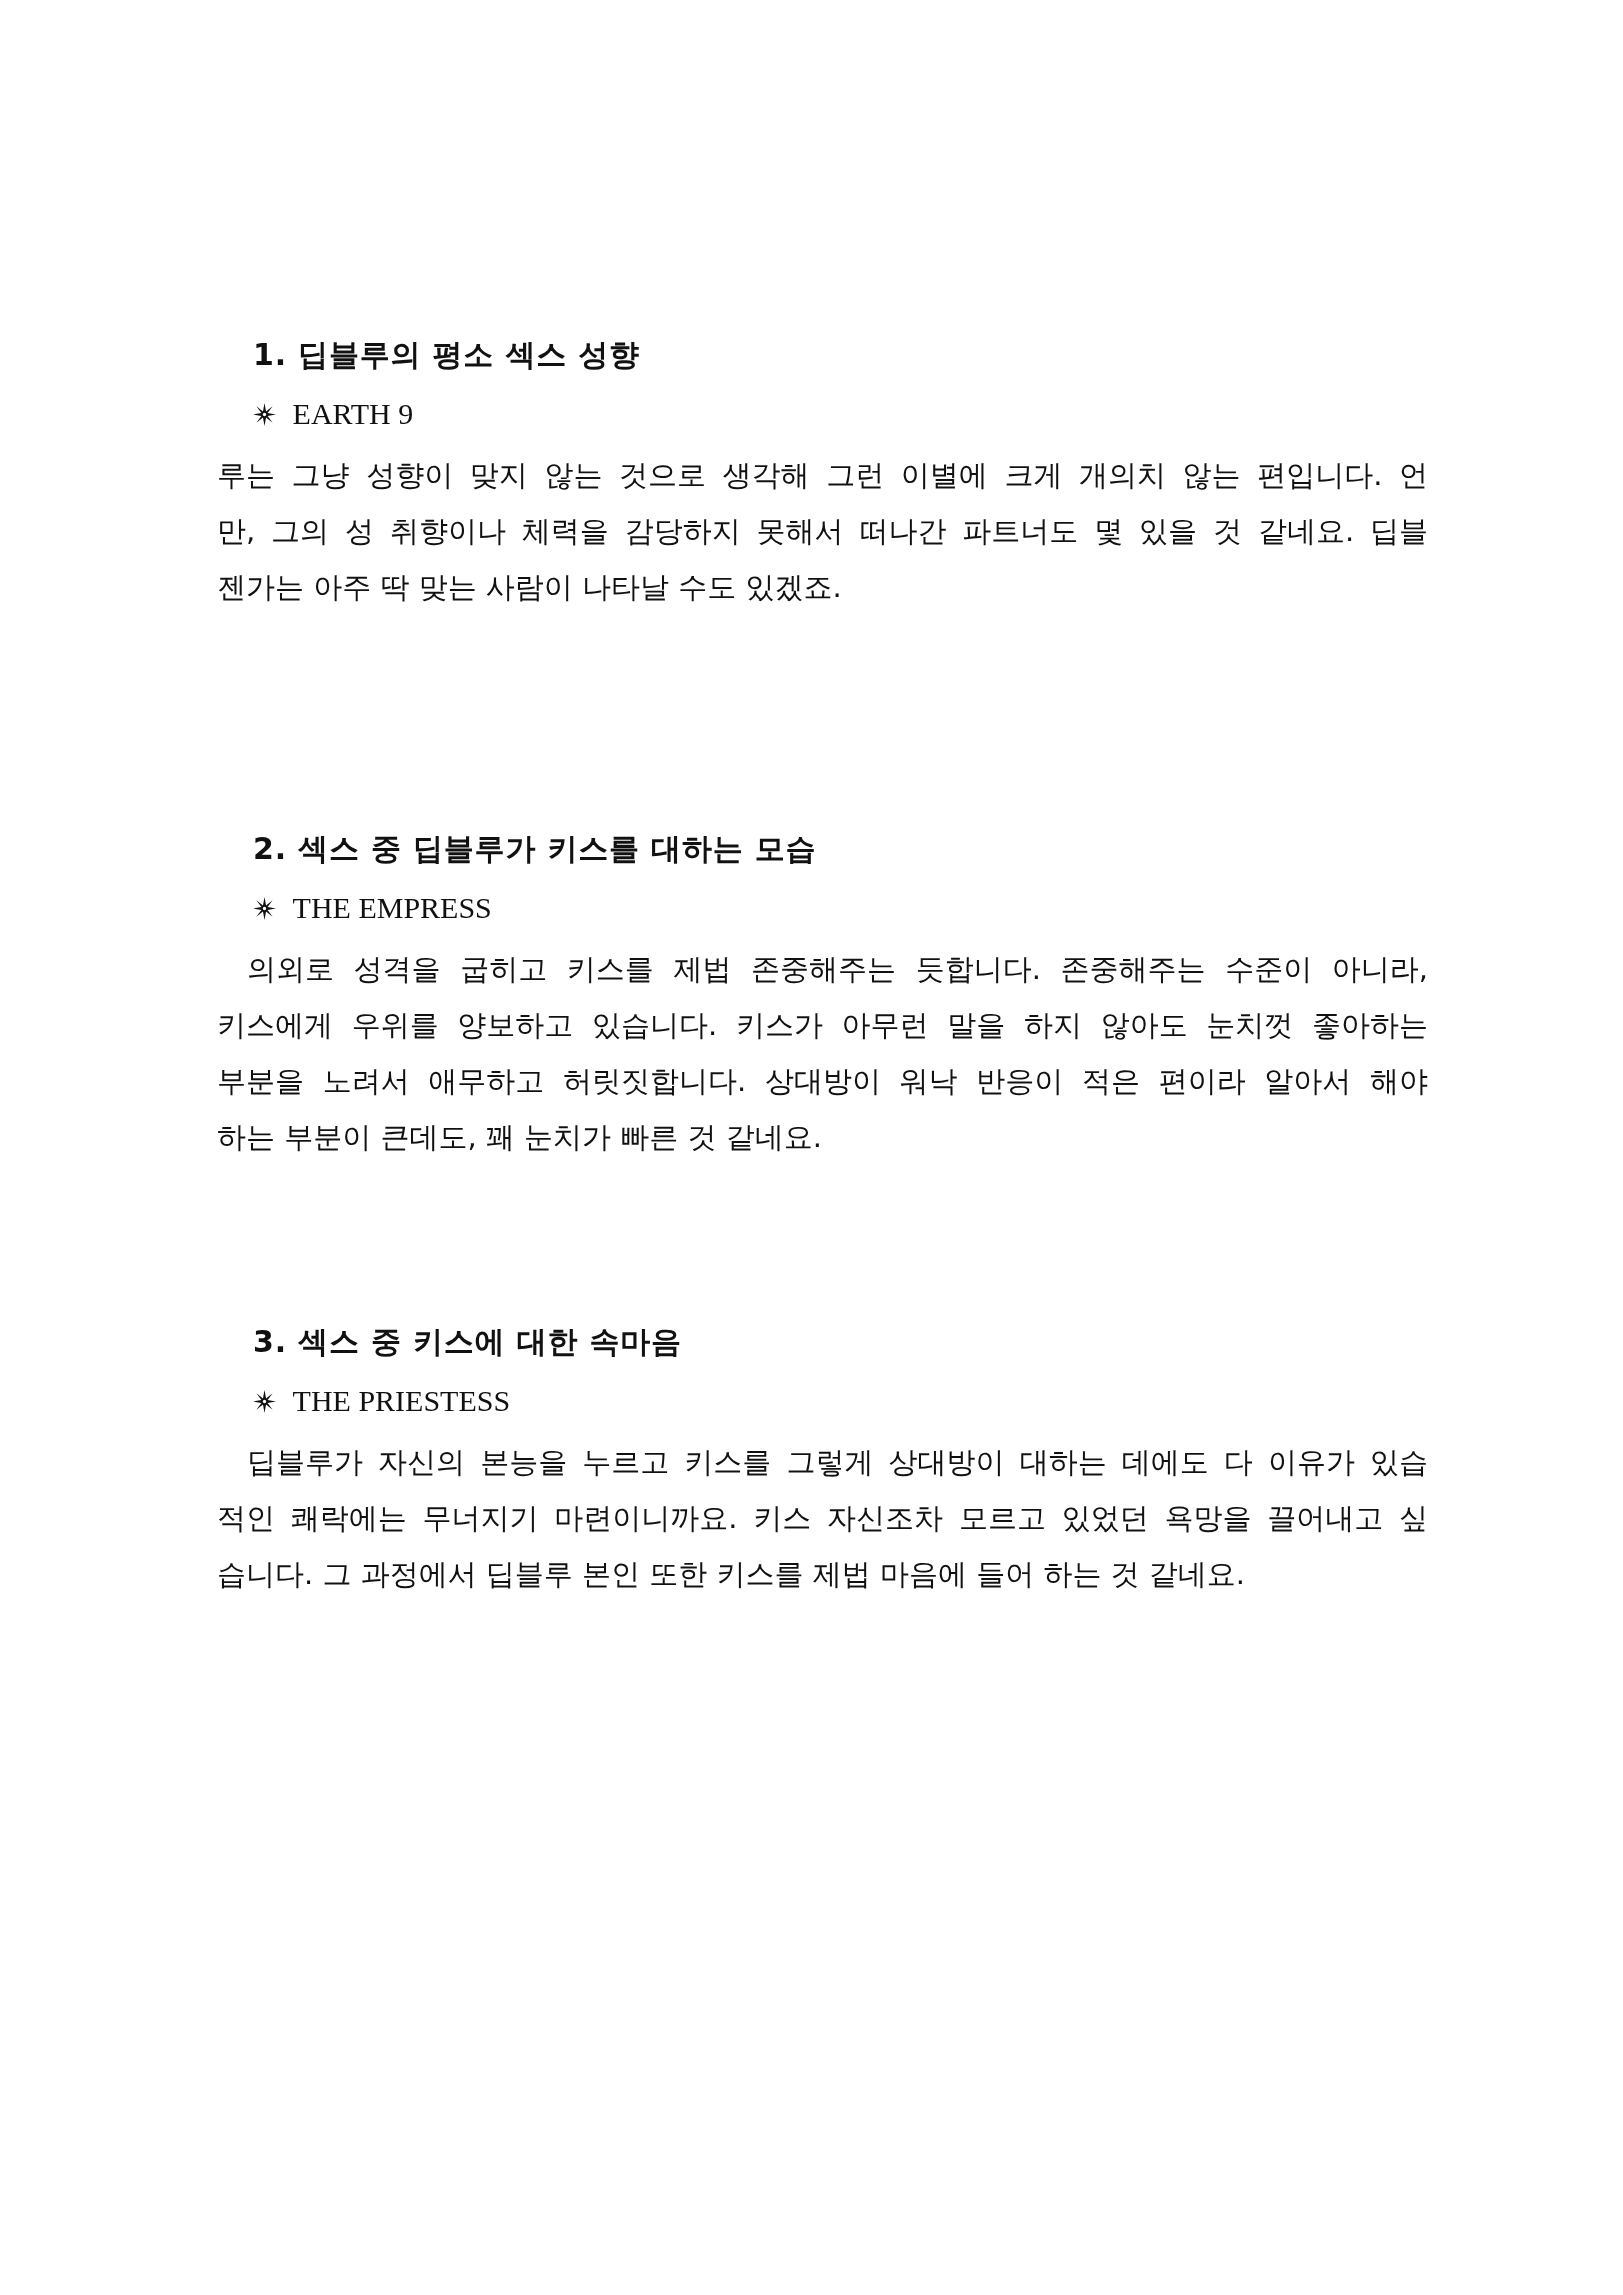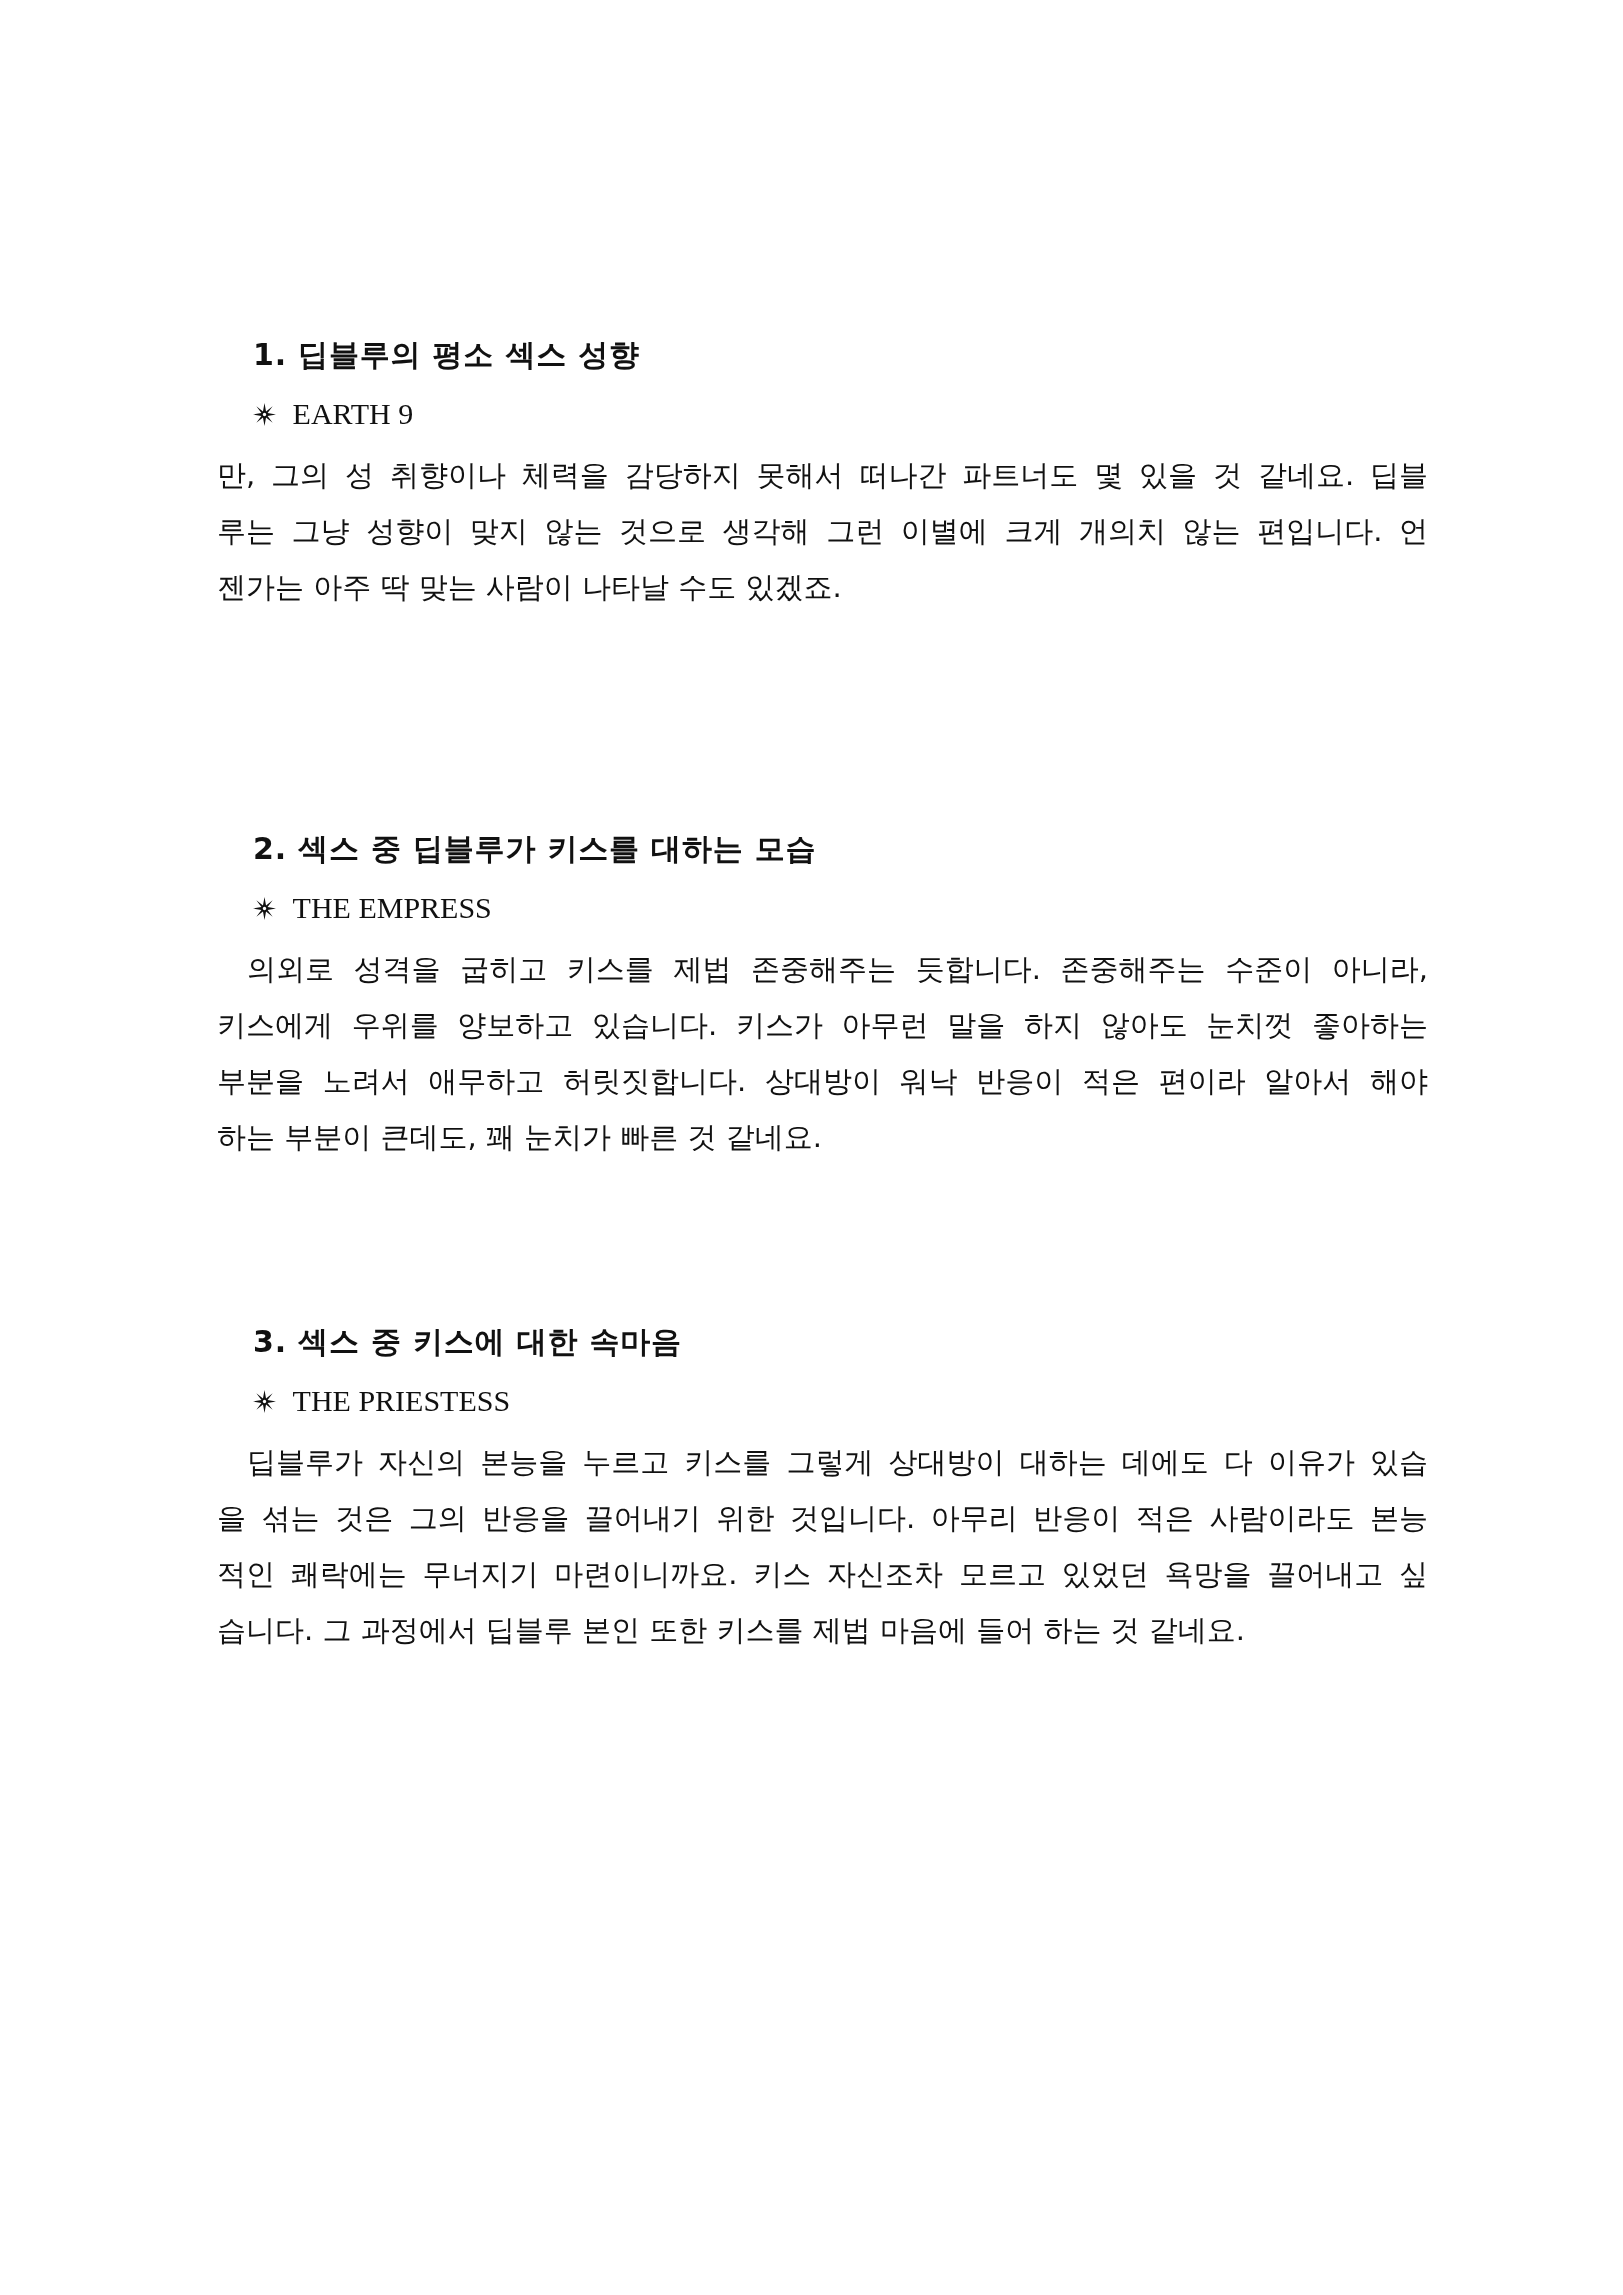--- a/index.html
+++ b/index.html
@@ -70,22 +70,22 @@
 
   <div class="section" style="top:337px;">
     <div class="heading" style="top:0;">1. 딥블루의 평소 섹스 성향</div>
     <div class="card" style="top:59px;">
       <svg class="star" viewBox="0 0 30 30">
         <polygon points="15,0 17,11 25.6,4.4 19,13 30,15 19,17 25.6,25.6 17,19 15,30 13,19 4.4,25.6 11,17 0,15 11,13 4.4,4.4 13,11" fill="#111"></polygon>
         <circle cx="15" cy="15" r="2.2" fill="#fff"></circle>
       </svg><span>EARTH 9</span>
     </div>
     <div class="body-text" style="top:110px;">
+      <span class="line">루는 그냥 성향이 맞지 않는 것으로 생각해 그런 이별에 크게 개의치 않는 편입니다. 언</span>
       <span class="line">만, 그의 성 취향이나 체력을 감당하지 못해서 떠나간 파트너도 몇 있을 것 같네요. 딥블</span>
-      <span class="line">루는 그냥 성향이 맞지 않는 것으로 생각해 그런 이별에 크게 개의치 않는 편입니다. 언</span>
       <span class="line last">젠가는 아주 딱 맞는 사람이 나타날 수도 있겠죠.</span>
     </div>
   </div>
 
   <div class="section" style="top:831px;">
     <div class="heading" style="top:0;">2. 섹스 중 딥블루가 키스를 대하는 모습</div>
     <div class="card" style="top:59px;">
       <svg class="star" viewBox="0 0 30 30">
         <polygon points="15,0 17,11 25.6,4.4 19,13 30,15 19,17 25.6,25.6 17,19 15,30 13,19 4.4,25.6 11,17 0,15 11,13 4.4,4.4 13,11" fill="#111"></polygon>
         <circle cx="15" cy="15" r="2.2" fill="#fff"></circle>
@@ -102,20 +102,19 @@
   <div class="section" style="top:1324px;">
     <div class="heading" style="top:0;">3. 섹스 중 키스에 대한 속마음</div>
     <div class="card" style="top:59px;">
       <svg class="star" viewBox="0 0 30 30">
         <polygon points="15,0 17,11 25.6,4.4 19,13 30,15 19,17 25.6,25.6 17,19 15,30 13,19 4.4,25.6 11,17 0,15 11,13 4.4,4.4 13,11" fill="#111"></polygon>
         <circle cx="15" cy="15" r="2.2" fill="#fff"></circle>
       </svg><span>THE PRIESTESS</span>
     </div>
     <div class="body-text" style="top:110px;">
       <span class="line indent">딥블루가 자신의 본능을 누르고 키스를 그렇게 상대방이 대하는 데에도 다 이유가 있습</span>
-      <span class="line">을 섞는 것은 그의 반응을 끌어내기 위한 것입니다. 아무리 반응이 적은 사람이라도 본능</span>
       <span class="line">적인 쾌락에는 무너지기 마련이니까요. 키스 자신조차 모르고 있었던 욕망을 끌어내고 싶</span>
       <span class="line last">습니다. 그 과정에서 딥블루 본인 또한 키스를 제법 마음에 들어 하는 것 같네요.</span>
     </div>
   </div>
 
 </div>
 
 
 </body></html>

